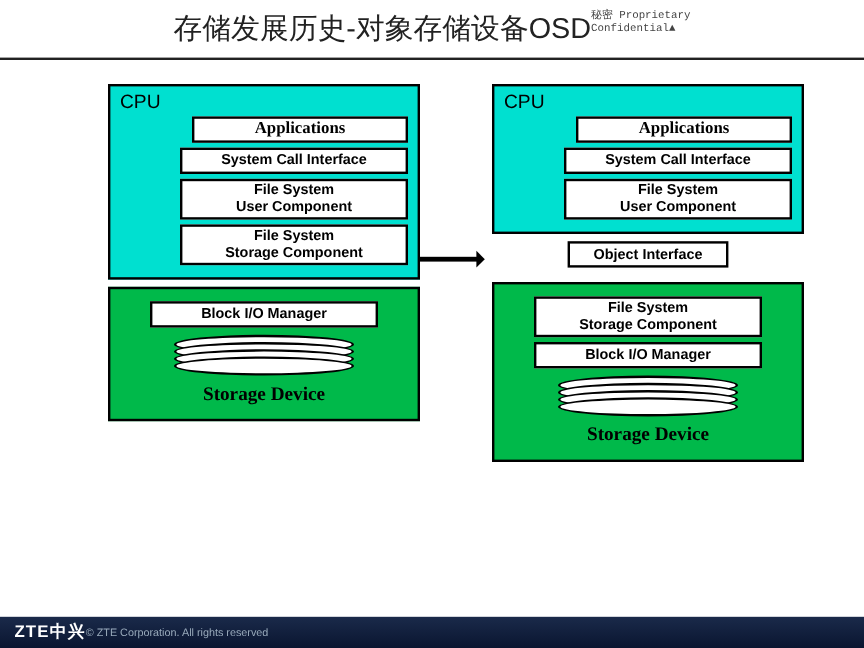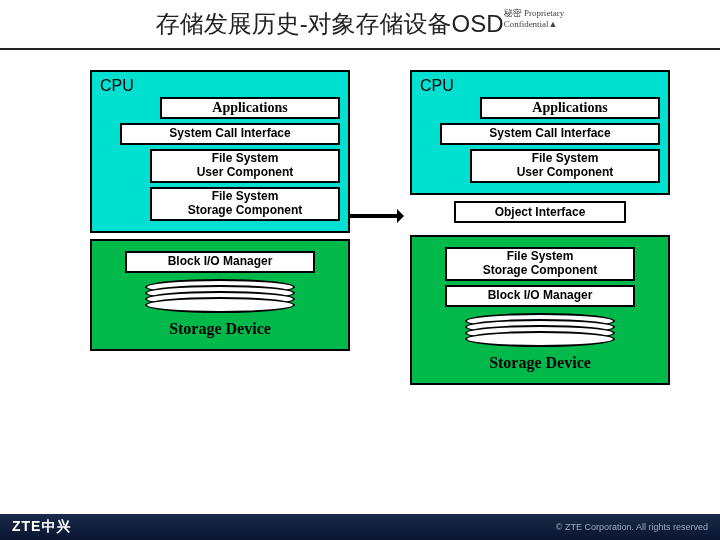--- a/index.html
+++ b/index.html
@@ -1,43 +1,43 @@
 <!DOCTYPE html>
 <html><head>
 <meta charset="utf-8">
 <style>
 *{box-sizing:border-box;margin:0;padding:0}
 body{width:720px;height:540px;font-family:Arial,"Microsoft YaHei",sans-serif;background:#fff;position:relative;overflow:hidden}
 .header{padding:8px 12px;border-bottom:2px solid #222;display:flex;justify-content:center;align-items:flex-start}
 .title{font-size:24px;color:#222;font-weight:400}
-.confid{font-size:9px;font-family:Liberation Serif, serif;color:#444;text-align:left;line-height:1.2}
+.confid{font-size:9px;font-family:Liberation Mono, monospace;color:#444;text-align:left;line-height:1.2}
 .diagram{position:relative;width:720px;height:450px}
 .col{position:absolute;width:260px}
 .col-left{left:90px;top:20px}
 .col-right{left:410px;top:20px}
 .cpu-box{background:#00e0d0;border:2px solid #000;padding:5px 8px 10px 8px;position:relative}
 .cpu-lbl{font-size:16px;font-weight:normal;margin-bottom:2px}
 .stack{display:flex;flex-direction:column;align-items:flex-end;gap:4px}
 .box{background:#fff;border:2px solid #000;font-size:12px;font-weight:bold;text-align:center;display:flex;align-items:center;justify-content:center;flex-direction:column;line-height:1.15}
 .b-apps{width:180px;height:22px;font-family:"Times New Roman",serif;font-size:14px}
-.b-sci{width:220px;height:22px}
+.b-sci{width:190px;height:22px}
 .b-fs{width:190px;height:34px}
 .b-biom{width:190px;height:22px}
 .b-dev{width:190px;height:24px;font-family:"Times New Roman",serif;font-size:16px;margin-top:-2px}
 .storage-box{background:#00b94a;border:2px solid #000;padding:10px 8px 8px 8px;margin-top:12px;display:flex;flex-direction:column;align-items:center;gap:4px}
 .left .storage-box{margin-top:6px}
-.iface-free{width:172px;height:22px;background:#fff;border:2px solid #000;font-size:12px;font-weight:bold;text-align:center;line-height:18px;margin:6px auto 0 auto}
+.iface-free{width:134px;height:22px;background:#fff;border:2px solid #000;font-size:12px;font-weight:bold;text-align:center;line-height:18px;margin:6px auto 0 auto}
 .disks{width:150px;height:36px;position:relative;margin-top:2px}
 .disk{position:absolute;left:0;width:150px;height:16px;background:#fff;border:2px solid #000;border-radius:50%/50%}
 .arrow{position:absolute;height:4px;background:#000;top:164px}
 .arrow:before,.arrow:after{content:"";position:absolute;top:-5px;border:7px solid transparent}
 .arrow-l{left:330px;width:70px}
 .arrow-l:after{right:-11px;border-left-color:#000}
 .arrow-l:before{left:-11px;border-right-color:#000}
-.footer{position:absolute;bottom:0;left:0;right:0;height:26px;background:linear-gradient(#1a2a4a,#0a1530);display:flex;align-items:center;justify-content:space-between;padding:0 12px}
+.footer{position:absolute;bottom:0;left:0;right:0;height:26px;background:linear-gradient(#1a2a4a,#0a1530);display:flex;align-items:center;padding:0 12px}
 .logo{color:#fff;font-size:14px;font-weight:bold;letter-spacing:1px}
 .copy{color:#9ab;font-size:9px}
 </style>
 </head>
 <body>
 
 <div class="header">
   <div class="title">存储发展历史-对象存储设备OSD</div>
   <div class="confid">
     <div>秘密  Proprietary</div>

